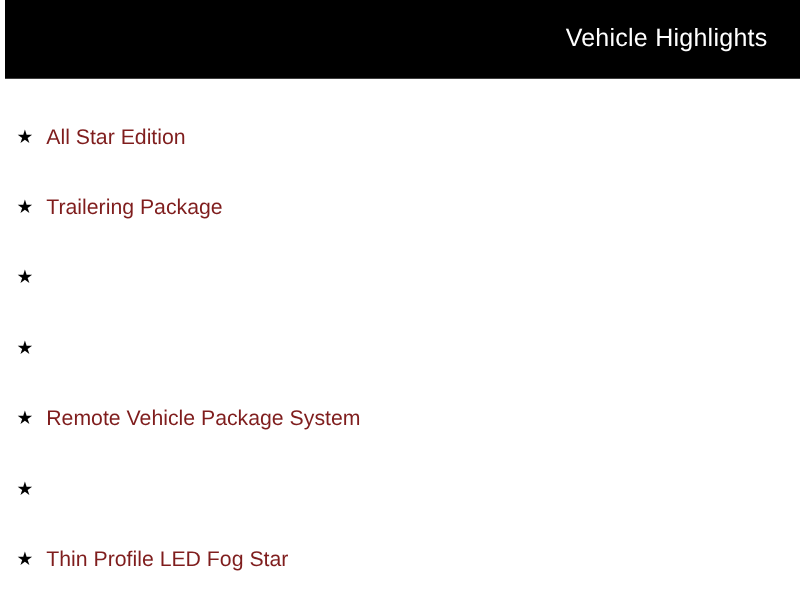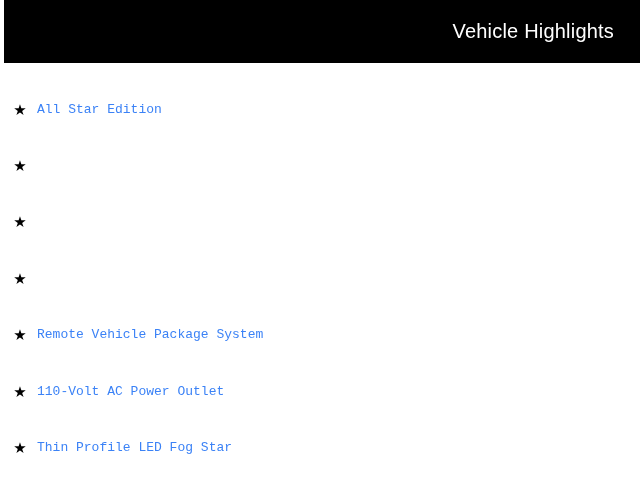--- a/index.html
+++ b/index.html
@@ -59,64 +59,63 @@
   .star-icon {
     width: 20px;
     min-width: 20px;
     text-align: center;
     color: #000000;
     font-size: 15px;
     line-height: 1;
     display: inline-block;
   }
   .item-label {
-    color: #3b82f6;
-    font-size: 13px;
+    color: #7f1d1d;
+    font-size: 17px;
     line-height: 1;
     margin-left: 7px;
     white-space: nowrap;
-    font-family: Liberation Mono, monospace;
   }
 </style>
 </head>
 <body>
 
 <div class="page">
 
   <div class="header-bar">
     <div class="header-title">Vehicle Highlights</div>
   </div>
 
   <ul class="highlights-list">
 
     <li class="highlight-item">
       <span class="star-icon">★</span>
       <span class="item-label">All Star Edition</span>
     </li>
 
     <li class="highlight-item">
       <span class="star-icon">★</span>
+      <span class="item-label">Trailering Package</span>
     </li>
 
     <li class="highlight-item">
       <span class="star-icon">★</span>
     </li>
 
     <li class="highlight-item">
       <span class="star-icon">★</span>
     </li>
 
     <li class="highlight-item">
       <span class="star-icon">★</span>
       <span class="item-label">Remote Vehicle Package System</span>
     </li>
 
     <li class="highlight-item">
       <span class="star-icon">★</span>
-      <span class="item-label">110-Volt AC Power Outlet</span>
     </li>
 
     <li class="highlight-item">
       <span class="star-icon">★</span>
       <span class="item-label">Thin Profile LED Fog Star</span>
     </li>
 
   </ul>
 
 </div>

